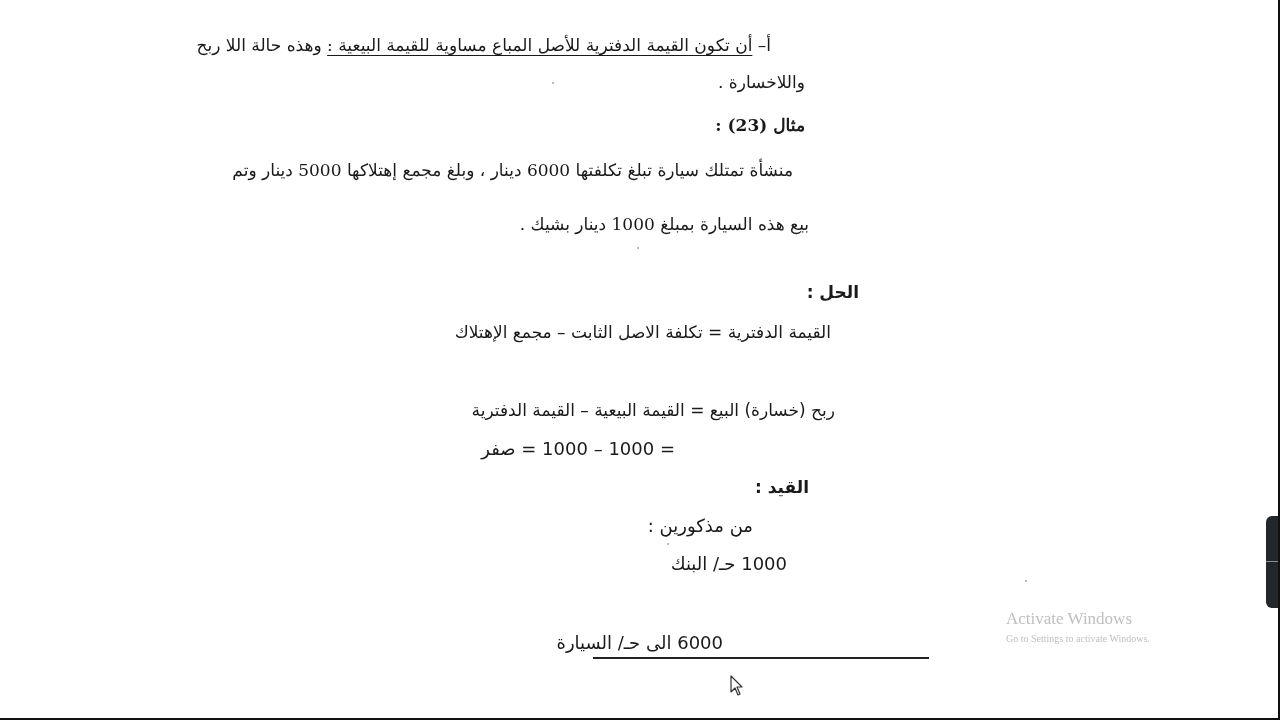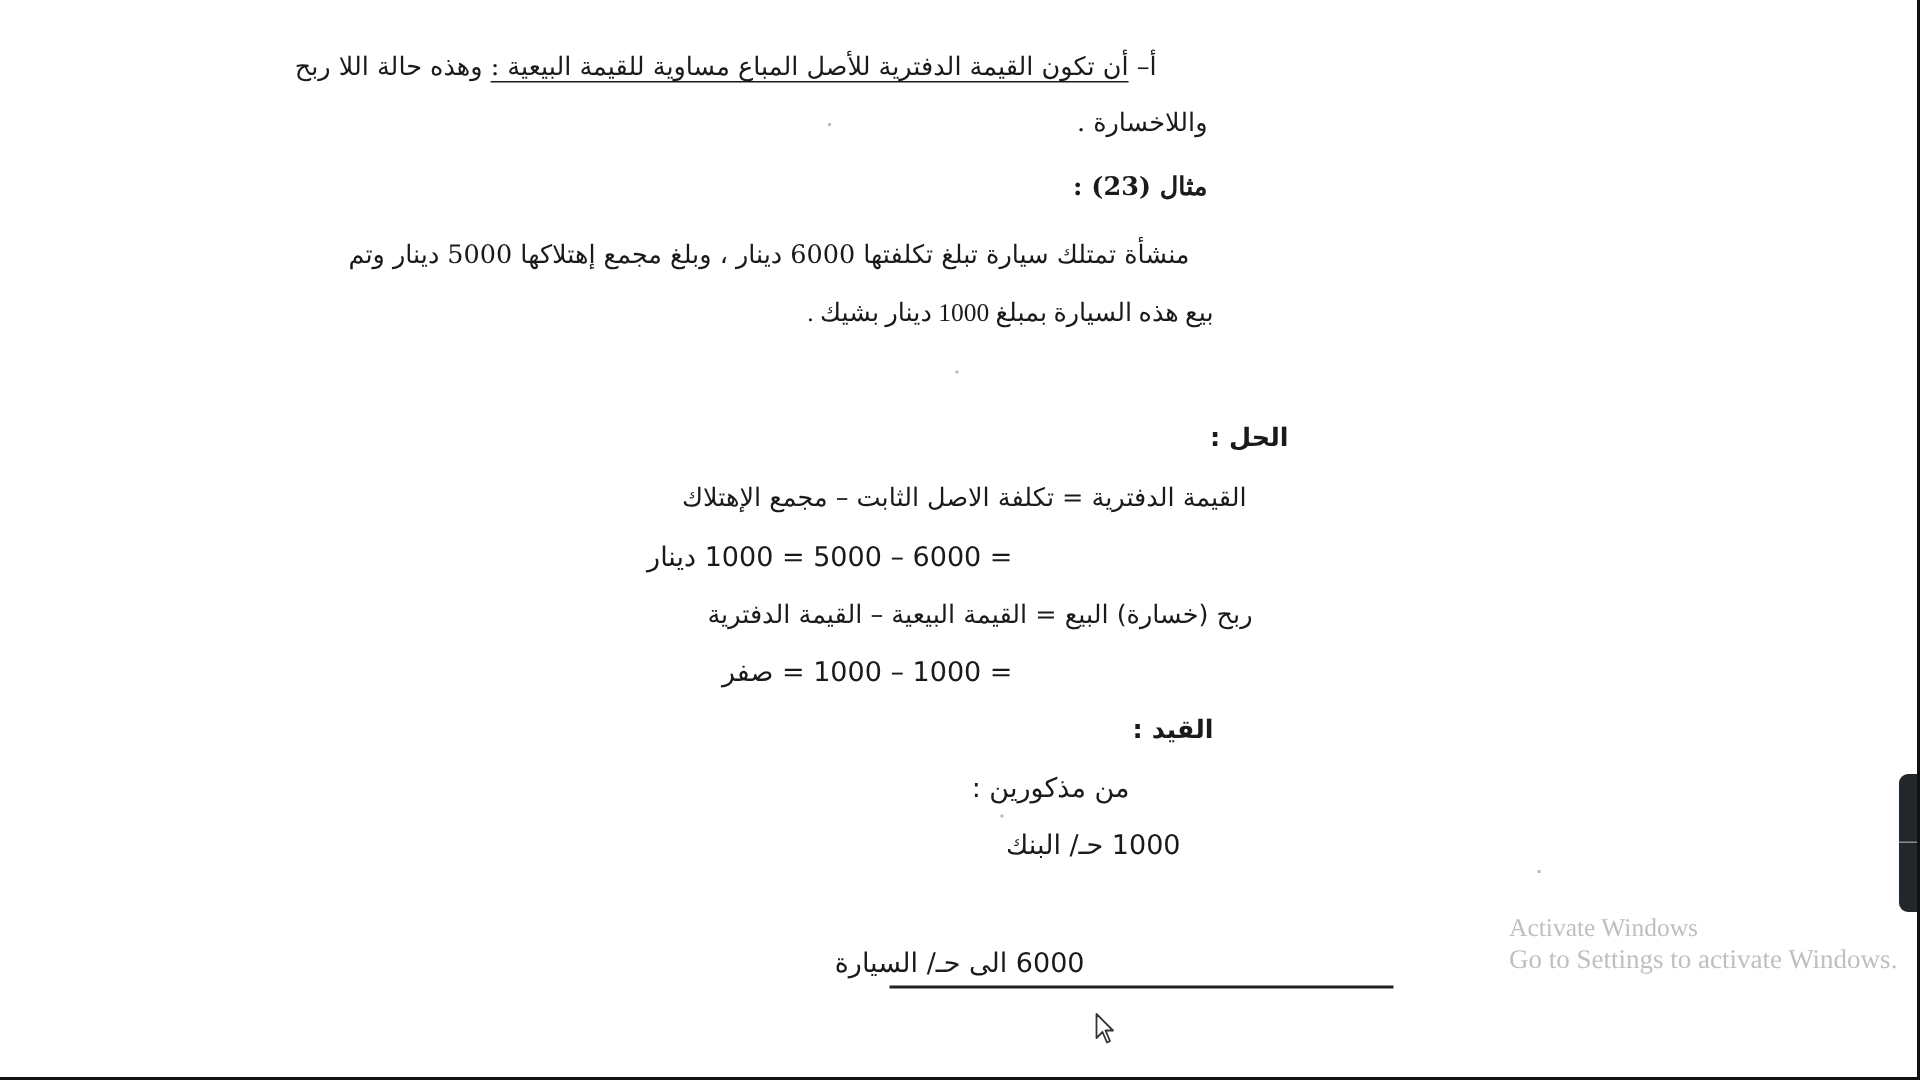--- a/index.html
+++ b/index.html
@@ -82,21 +82,21 @@
       left: 1006px;
       top: 608px;
       font-family: Liberation Serif, serif;
       color: #bfbfbf;
     }
     .watermark .wm-title {
       font-size: 17px;
       line-height: 22px;
     }
     .watermark .wm-sub {
-      font-size: 18px;
+      font-size: 10px;
       line-height: 18px;
     }
     .cursor {
       position: absolute;
       left: 730px;
       top: 675px;
       width: 14px;
       height: 22px;
     }
     .speck {
@@ -114,25 +114,24 @@
 
     <div class="line serif" style="right:372px; top:33px;">
       <span>أ–</span>
       <span class="u">أن تكون القيمة الدفترية للأصل المباع مساوية للقيمة البيعية :</span>
       <span>وهذه حالة اللا ربح</span>
     </div>
     <div class="line serif" style="right:338px; top:70px;">واللاخسارة .</div>
 
     <div class="line serif bold" style="right:338px; top:113px;">مثال (23) :</div>
     <div class="line serif" style="right:350px; top:158px; font-size:17px;">منشأة تمتلك سيارة تبلغ تكلفتها 6000 دينار ، وبلغ مجمع إهتلاكها 5000 دينار وتم</div>
-    <div class="line serif" style="right:334px; top:197px;font-family:Liberation Serif, serif;">بيع هذه السيارة بمبلغ 1000 دينار بشيك .</div>
+    <div class="line serif" style="right:334px; top:212px;">بيع هذه السيارة بمبلغ 1000 دينار بشيك .</div>
 
     <div class="line bold" style="right:284px; top:280px;">الحل :</div>
     <div class="line" style="right:312px; top:320px; font-size:17px;">القيمة الدفترية  =  تكلفة الاصل الثابت – مجمع الإهتلاك</div>
-    <div class="line" style="right:468px; top:360px; font-size:18px;">= 6000 – 5000 = 1000 دينار</div>
     <div class="line" style="right:308px; top:398px; font-size:17px;">ربح (خسارة) البيع =  القيمة البيعية – القيمة الدفترية</div>
     <div class="line" style="right:468px; top:437px; font-size:18px;">= 1000 – 1000 = صفر</div>
 
     <div class="line bold" style="right:334px; top:475px;">القيد :</div>
     <div class="line" style="right:390px; top:514px; font-size:18px;">من مذكورين :</div>
     <div class="line" style="right:356px; top:552px; font-size:18px;">
       <span>1000</span>
       <span>حـ/ البنك</span>
     </div>
     <div class="line" style="right:420px; top:631px; font-size:18px;">

